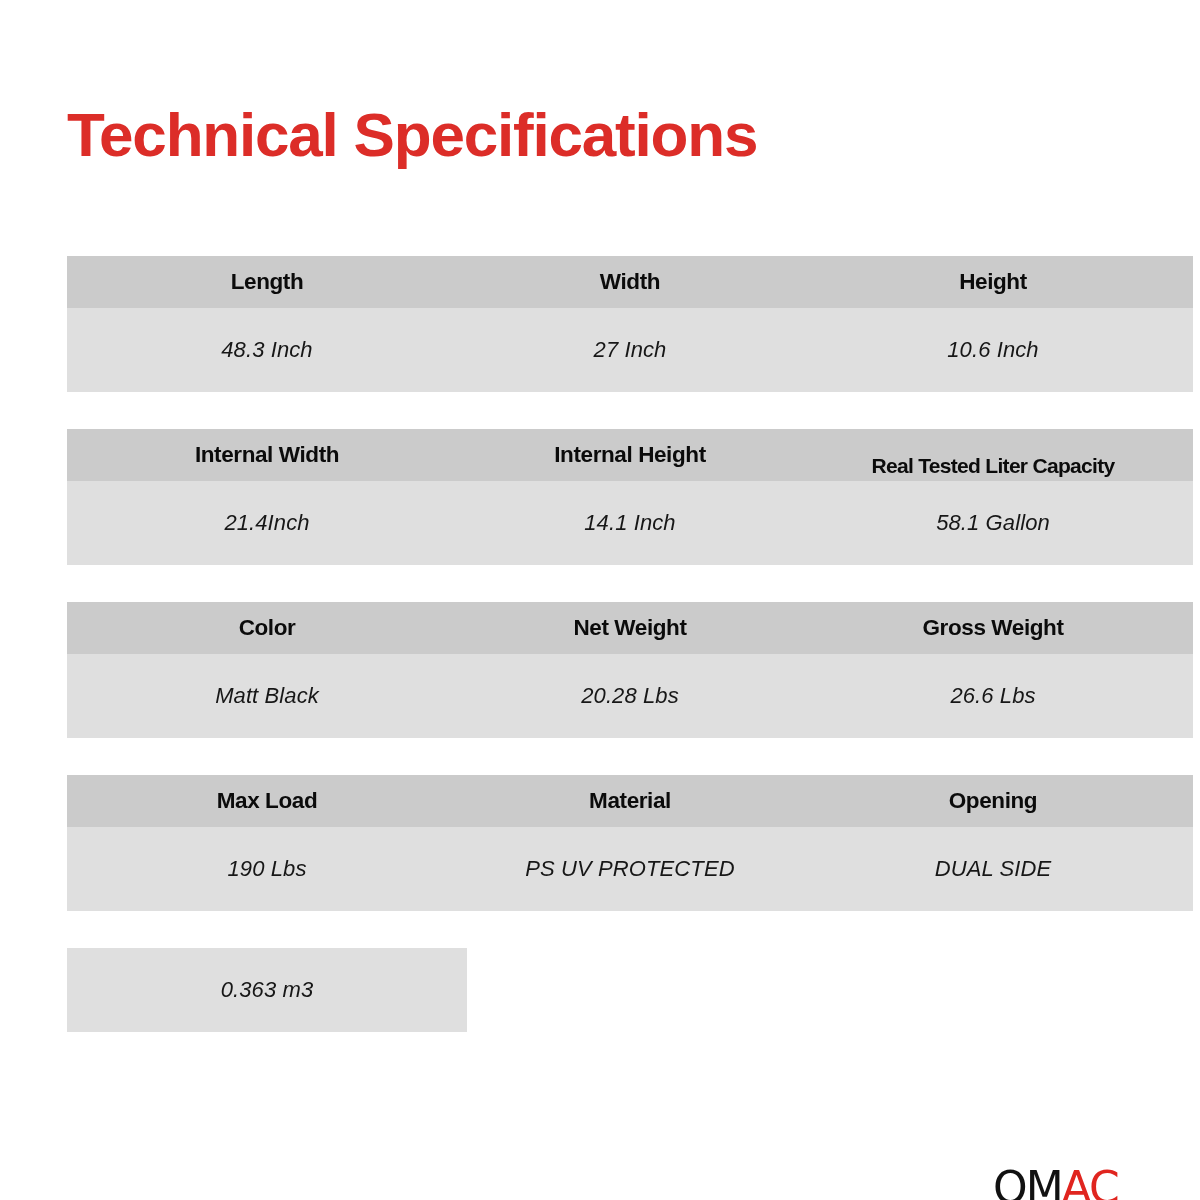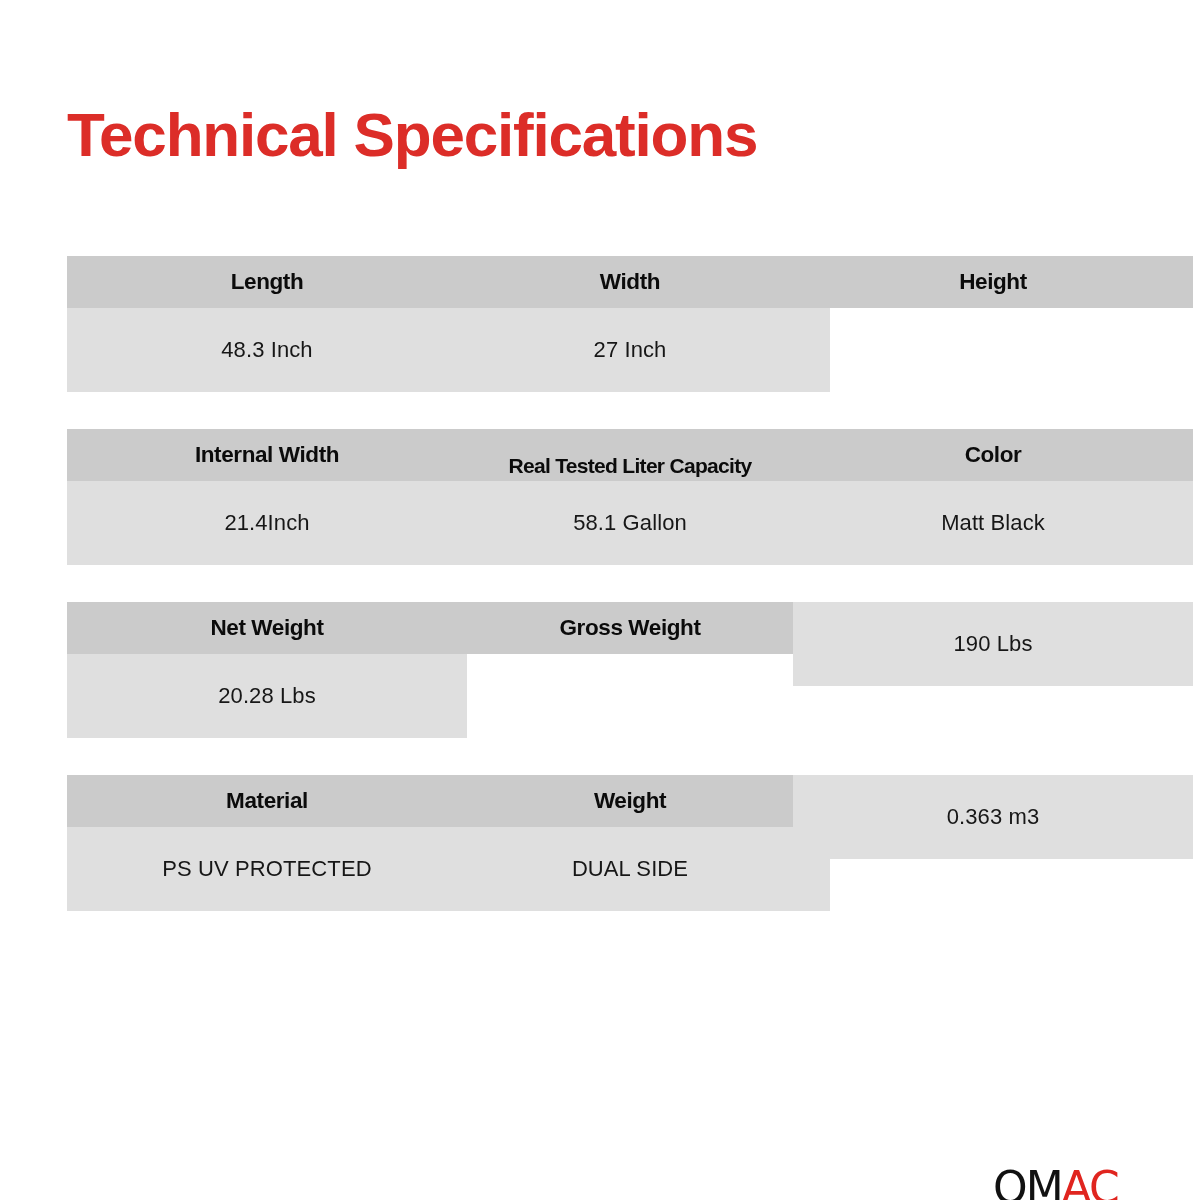--- a/index.html
+++ b/index.html
@@ -76,20 +76,21 @@
   }
 
   .spec-body {
     height: 84px;
     background: #dfdfdf;
     display: flex;
     align-items: center;
     justify-content: center;
     padding: 0 8px;
     box-sizing: border-box;
+    font-style: italic;
   }
 
   .spec-value {
     font-size: 22px;
     font-weight: normal;
     color: #171717;
     text-align: center;
     letter-spacing: 0.1px;
     line-height: 1;
     white-space: nowrap;
@@ -132,31 +133,42 @@
           <div class="spec-head-label">Width</div>
         </div>
         <div class="spec-body">
           <div class="spec-value">27 Inch</div>
         </div>
       </div>
       <div class="spec-card">
         <div class="spec-head">
           <div class="spec-head-label">Height</div>
         </div>
+        <div class="spec-body">
+          <div class="spec-value">10.6 Inch</div>
+        </div>
       </div>
       <div class="spec-card">
         <div class="spec-head">
           <div class="spec-head-label">Internal Width</div>
         </div>
         <div class="spec-body">
           <div class="spec-value">21.4Inch</div>
         </div>
       </div>
       <div class="spec-card">
         <div class="spec-head">
+          <div class="spec-head-label">Internal Height</div>
+        </div>
+        <div class="spec-body">
+          <div class="spec-value">14.1 Inch</div>
+        </div>
+      </div>
+      <div class="spec-card">
+        <div class="spec-head">
           <div class="spec-head-label tight">Real Tested Liter Capacity</div>
         </div>
         <div class="spec-body">
           <div class="spec-value">58.1 Gallon</div>
         </div>
       </div>
       <div class="spec-card">
         <div class="spec-head">
           <div class="spec-head-label">Color</div>
         </div>
@@ -169,37 +181,43 @@
           <div class="spec-head-label">Net Weight</div>
         </div>
         <div class="spec-body">
           <div class="spec-value">20.28 Lbs</div>
         </div>
       </div>
       <div class="spec-card">
         <div class="spec-head">
           <div class="spec-head-label">Gross Weight</div>
         </div>
-      </div>
-      <div class="spec-card">
+        <div class="spec-body">
+          <div class="spec-value">26.6 Lbs</div>
+        </div>
+      </div>
+      <div class="spec-card">
+        <div class="spec-head">
+          <div class="spec-head-label">Max Load</div>
+        </div>
         <div class="spec-body">
           <div class="spec-value">190 Lbs</div>
         </div>
       </div>
       <div class="spec-card">
         <div class="spec-head">
           <div class="spec-head-label">Material</div>
         </div>
         <div class="spec-body">
           <div class="spec-value">PS UV PROTECTED</div>
         </div>
       </div>
       <div class="spec-card">
         <div class="spec-head">
-          <div class="spec-head-label">Weight</div>
+          <div class="spec-head-label">Opening</div>
         </div>
         <div class="spec-body">
           <div class="spec-value">DUAL SIDE</div>
         </div>
       </div>
       <div class="spec-card">
         <div class="spec-body">
           <div class="spec-value">0.363 m3</div>
         </div>
       </div>

